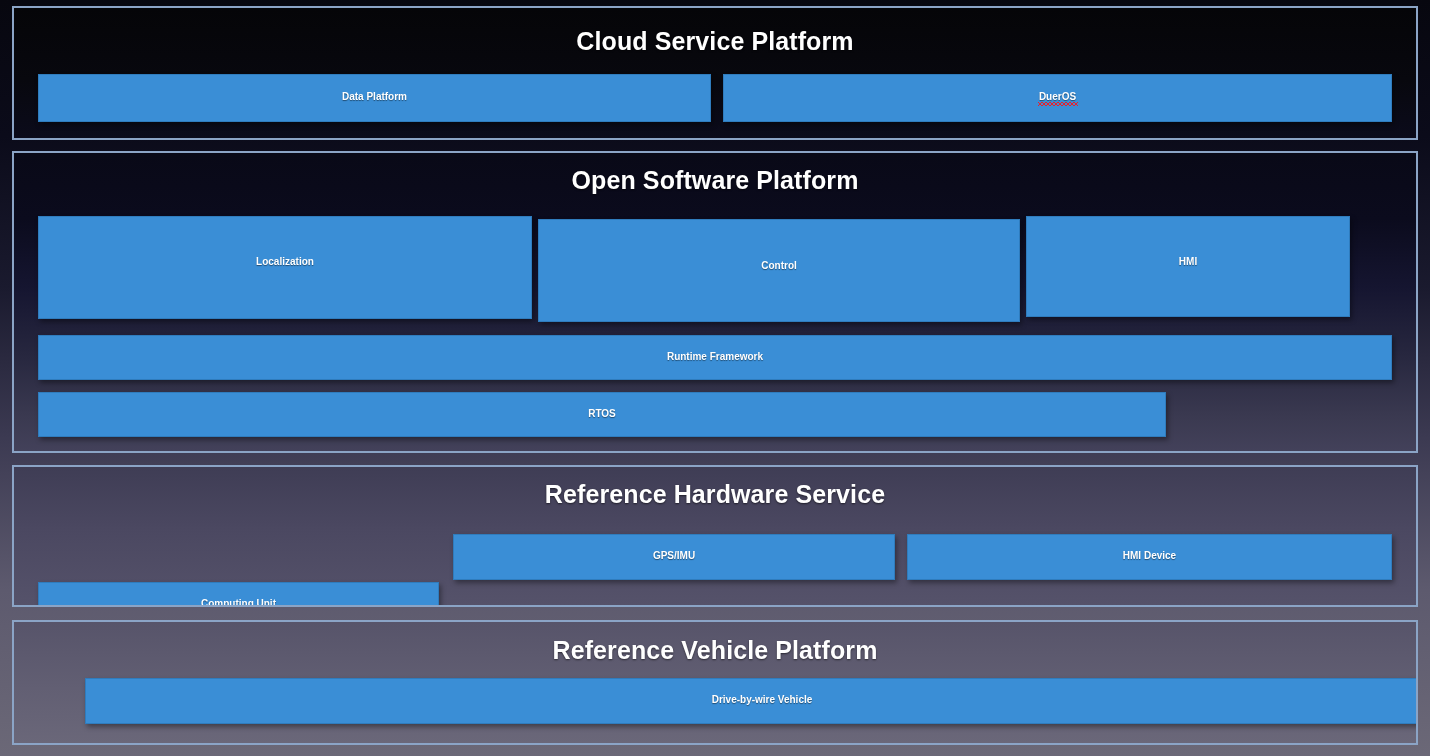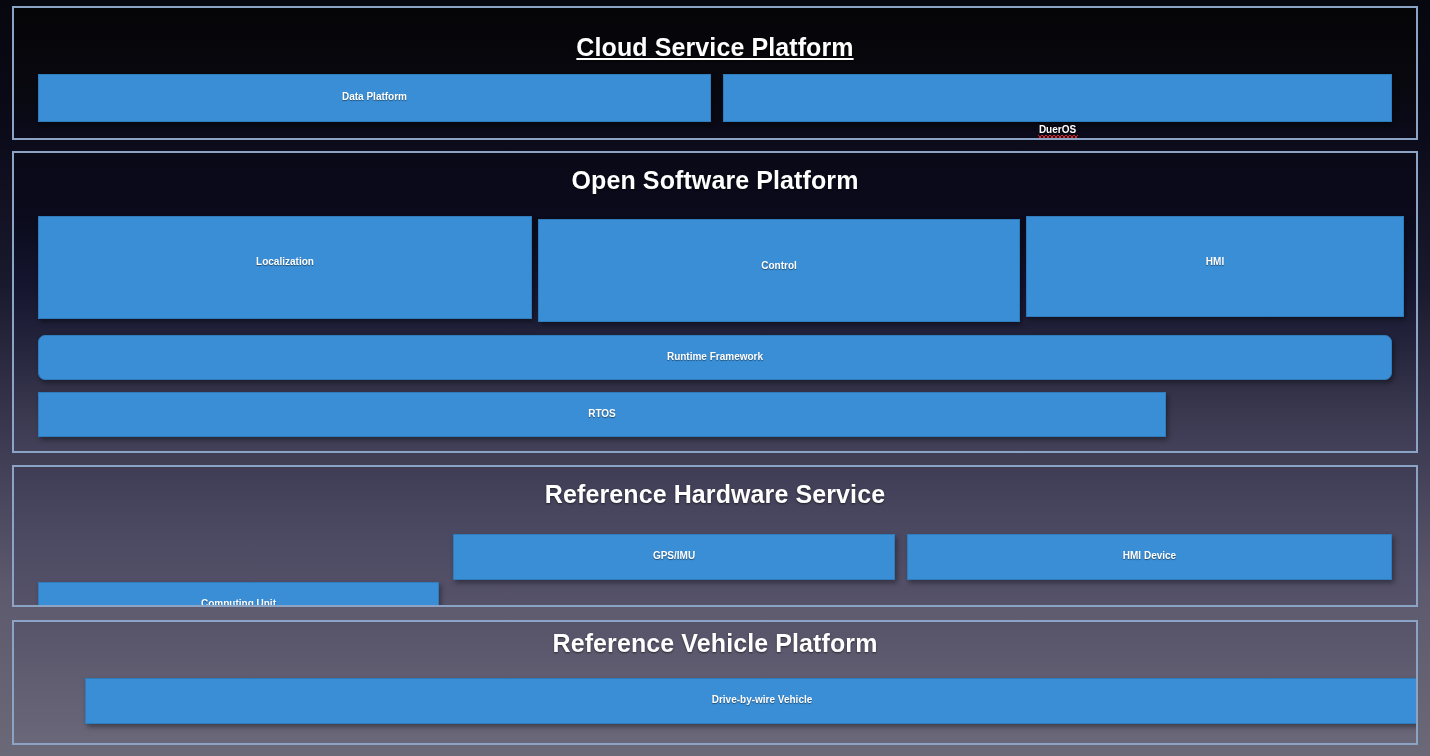--- a/index.html
+++ b/index.html
@@ -81,31 +81,31 @@
     background-size: 4px 4px;
     background-repeat: repeat-x;
   }
 
   
   #panel-cloud {
     left: 12px;  top: 6px;
     width: 1406px; height: 134px;
     background: linear-gradient(180deg, #050508 0%, #08080e 55%, #0b0b1b 100%);
   }
-  #panel-cloud .panel-title { top: 25px; text-decoration: underline; }
+  #panel-cloud .panel-title { top: 19px; }
 
   #cell-data-platform {
     left: 24px; top: 66px; width: 673px; height: 48px;
   }
   #cell-data-platform .cell-label { top: 16px; }
 
   #cell-dueros {
     left: 709px; top: 66px; width: 669px; height: 48px;
   }
-  #cell-dueros .cell-label { top: 16px; margin-top: 33px; }
+  #cell-dueros .cell-label { top: 16px; }
 
   
   #panel-software {
     left: 12px; top: 151px;
     width: 1406px; height: 302px;
     background: linear-gradient(180deg,
       #090917 0%, #0b0b1d 22%, #151530 45%, #27273f 68%, #3a3950 88%, #43415a 100%);
   }
   #panel-software .panel-title { top: 13px; }
 
@@ -113,26 +113,26 @@
     left: 24px; top: 63px; width: 494px; height: 103px;
   }
   #cell-localization .cell-label { top: 39px; }
 
   #cell-control {
     left: 524px; top: 66px; width: 482px; height: 103px;
   }
   #cell-control .cell-label { top: 40px; }
 
   #cell-hmi {
-    left: 1012px; top: 63px; width: 378px; height: 101px;
+    left: 1012px; top: 63px; width: 324px; height: 101px;
   }
   #cell-hmi .cell-label { top: 39px; }
 
   #cell-runtime {
-    left: 24px; top: 182px; width: 1354px; height: 45px; border-radius: 7px;
+    left: 24px; top: 182px; width: 1354px; height: 45px;
   }
   #cell-runtime .cell-label { top: 15px; }
 
   #cell-rtos {
     left: 24px; top: 239px; width: 1128px; height: 45px;
   }
   #cell-rtos .cell-label { top: 15px; }
 
   
   #panel-hardware {
@@ -156,21 +156,21 @@
     left: 893px; top: 67px; width: 485px; height: 46px;
   }
   #cell-hmi-device .cell-label { top: 15px; }
 
   
   #panel-vehicle {
     left: 12px; top: 620px;
     width: 1406px; height: 125px;
     background: linear-gradient(180deg, #57546a 0%, #625f73 55%, #6a6779 100%);
   }
-  #panel-vehicle .panel-title { top: 7px; }
+  #panel-vehicle .panel-title { top: 14px; }
 
   #cell-drive-by-wire {
     left: 24px; top: 56px; width: 1354px; height: 46px; margin-left: 47px;
   }
   #cell-drive-by-wire .cell-label { top: 15px; }
 </style>
 </head>
 <body>
 
 <div class="panel" id="panel-cloud">

